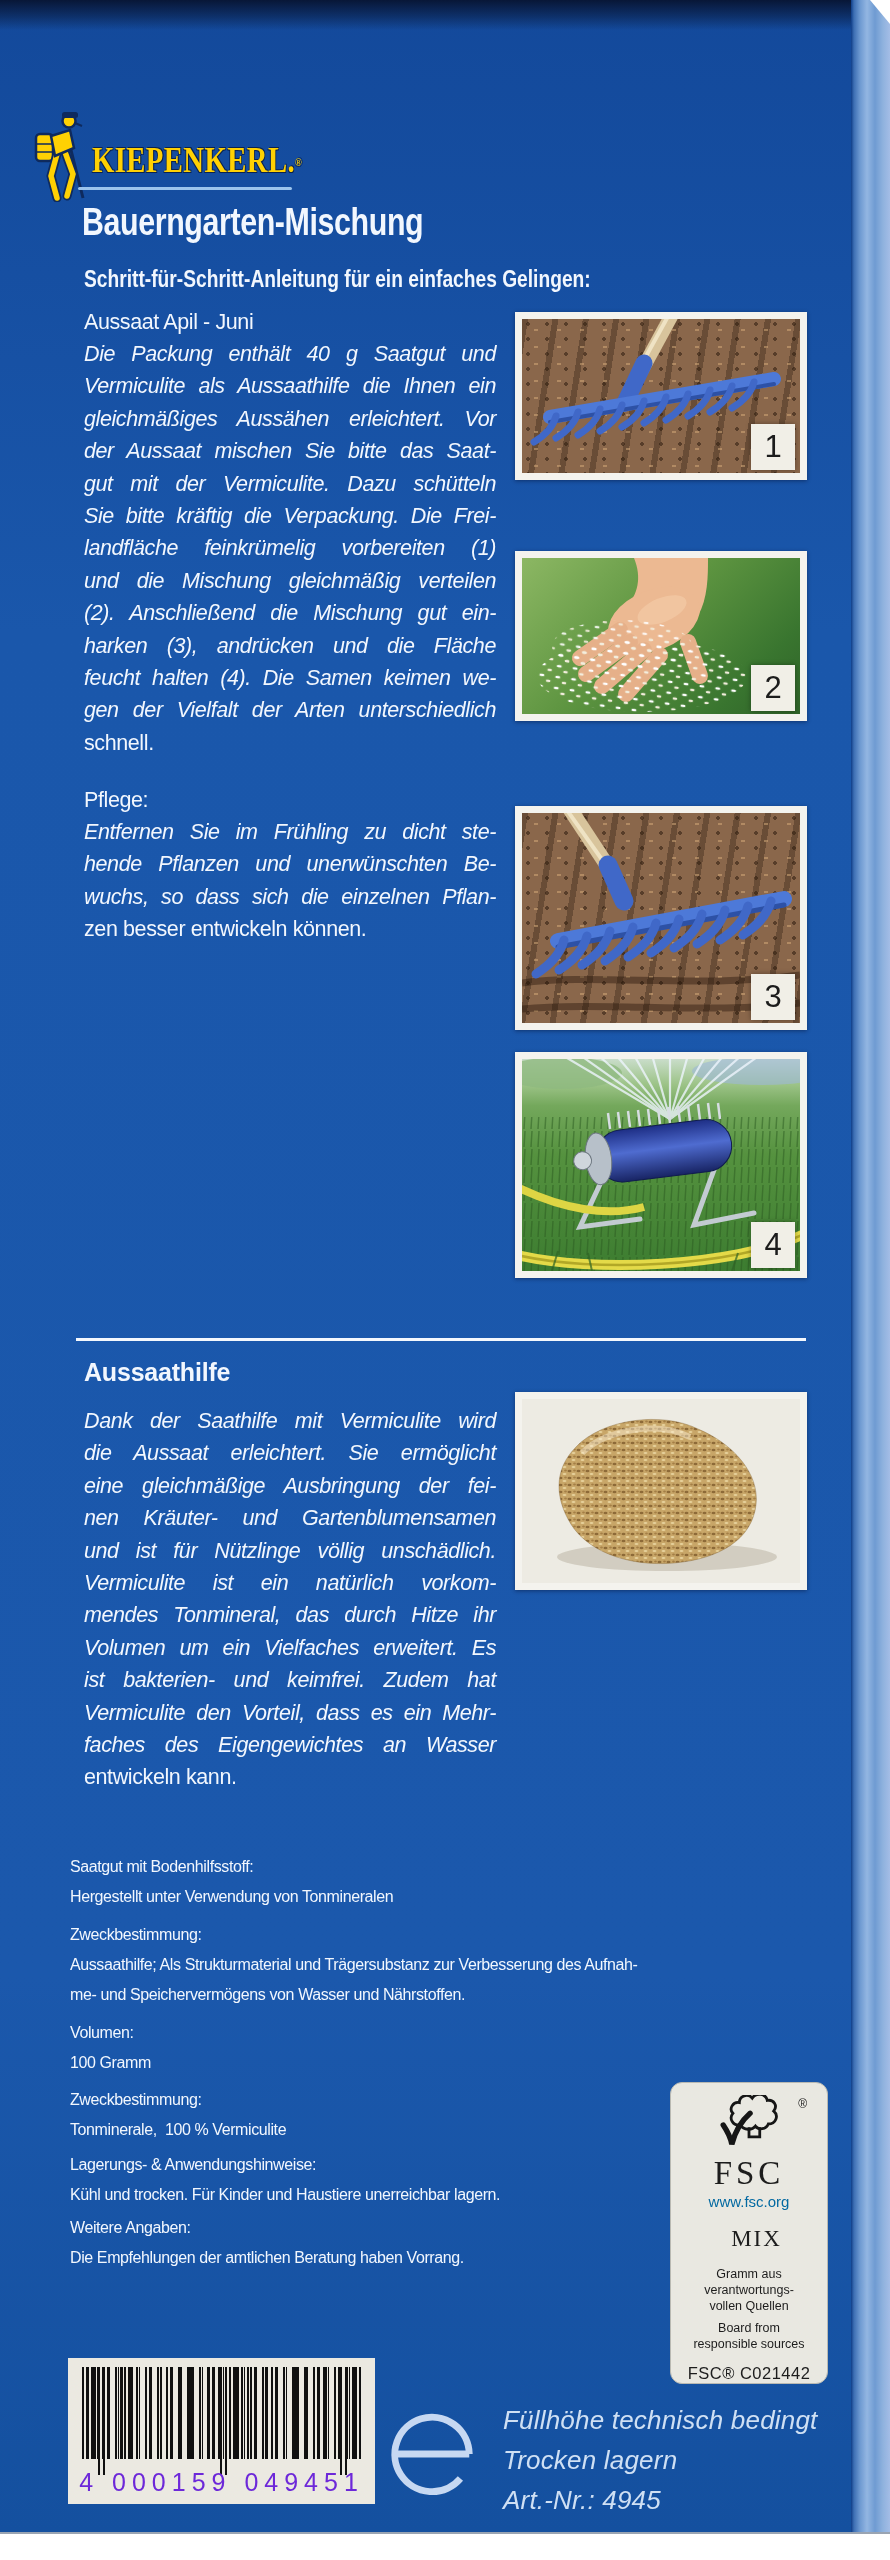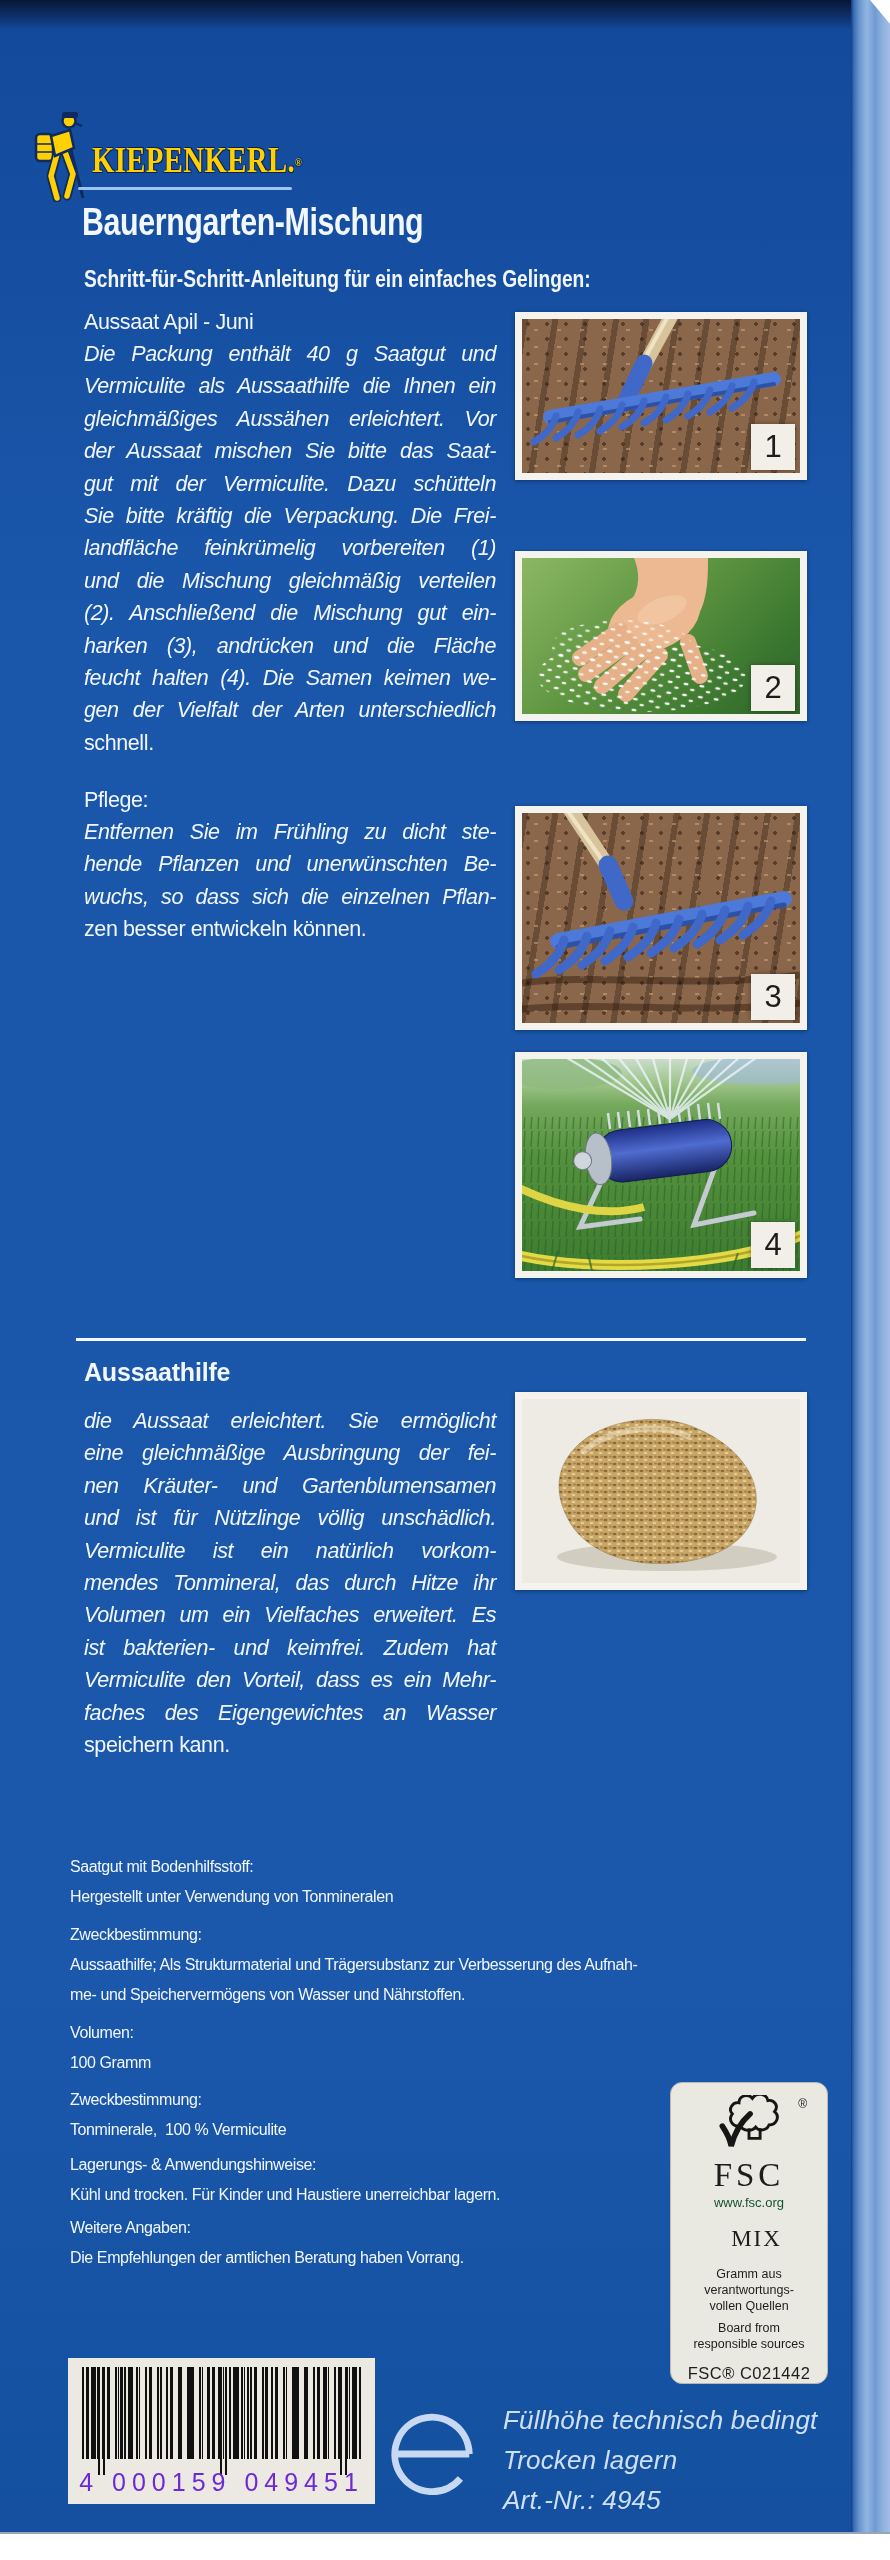--- a/index.html
+++ b/index.html
@@ -48,21 +48,21 @@
        background-size:19px 15px,23px 17px,auto;}
   .badge{position:absolute;right:5px;bottom:3px;width:44px;height:46px;background:#f1efe7;
        color:#1c1c1c;font-size:31px;display:flex;align-items:center;justify-content:center;
        box-shadow:0 0 5px rgba(0,0,0,.35);}
   
   .fsc{position:absolute;left:670px;top:2082px;width:158px;height:302px;background:#e9e8e1;
        border-radius:12px;border:1px solid #b9b9b2;box-sizing:border-box;color:#1d1d1d;
        display:flex;flex-direction:column;align-items:center;padding-top:12px;}
   .fsc-reg{position:absolute;right:20px;top:14px;font-size:12px;color:#222;}
   .fsc-brand{font-family:"Liberation Serif",serif;font-size:33px;letter-spacing:4px;margin-top:2px;}
-  .fsc-url{font-size:13px;color:#14532d;margin-top:1px;}
+  .fsc-url{font-size:15px;color:#0369a1;margin-top:1px;}
   .fsc-grade{font-family:"Liberation Serif",serif;font-size:23px;letter-spacing:2px;margin-top:16px;margin-left:15px;}
   .fsc-claim{font-size:12.5px;line-height:16px;text-align:center;margin-top:14px;}
   .fsc-claim2{font-size:12.5px;line-height:16px;text-align:center;margin-top:6px;}
   .fsc-license{font-size:16.5px;margin-top:12px;letter-spacing:.5px;}
   
   .barcode{position:absolute;left:68px;top:2358px;width:307px;height:146px;background:#ebe9e1;}
   .bars{position:absolute;left:14px;right:14px;top:9px;height:92px;
        background-image:
         repeating-linear-gradient(90deg,#101010 0 2px,transparent 2px 4px,#101010 4px 7px,transparent 7px 12px,#101010 12px 14px,transparent 14px 15px,#101010 15px 16px,transparent 16px 21px),
         repeating-linear-gradient(90deg,transparent 0 9px,#101010 9px 12px,transparent 12px 20px,#101010 20px 22px,transparent 22px 29px);}
@@ -279,31 +279,32 @@
             <line x1="250" y1="212" x2="246" y2="196"></line>
         </g>
       </svg>
       <div class="badge">4</div>
     </div>
   </div>
 
   <div class="rule"></div>
   <div class="sec-head head-bold txt" style="top:1356px;">Aussaathilfe</div>
   <div class="body-block txt" style="top:1405px;">
+      <div class="jline">Dank der Saathilfe mit Vermiculite wird</div>
       <div class="jline">die Aussaat erleichtert. Sie ermöglicht</div>
       <div class="jline">eine gleichmäßige Ausbringung der fei-</div>
       <div class="jline">nen Kräuter- und Gartenblumensamen</div>
       <div class="jline">und ist für Nützlinge völlig unschädlich.</div>
       <div class="jline">Vermiculite ist ein natürlich vorkom-</div>
       <div class="jline">mendes Tonmineral, das durch Hitze ihr</div>
       <div class="jline">Volumen um ein Vielfaches erweitert. Es</div>
       <div class="jline">ist bakterien- und keimfrei. Zudem hat</div>
       <div class="jline">Vermiculite den Vorteil, dass es ein Mehr-</div>
       <div class="jline">faches des Eigengewichtes an Wasser</div>
-      <div>speichern kann.</div>
+      <div>entwickeln kann.</div>
     </div>
 
   <div class="photo" style="top:1392px;height:198px;">
     <div class="ph" style="background:#edebe3;">
       <svg width="278" height="184" viewBox="0 0 278 184">
         <defs>
           <pattern id="gr" width="9" height="7" patternUnits="userSpaceOnUse">
             <rect width="9" height="7" fill="#c8a668"></rect>
             <ellipse cx="2.5" cy="2" rx="2" ry="1.2" fill="#8d6a38"></ellipse>
             <ellipse cx="6.5" cy="5" rx="2" ry="1.1" fill="#e7d19b"></ellipse>

